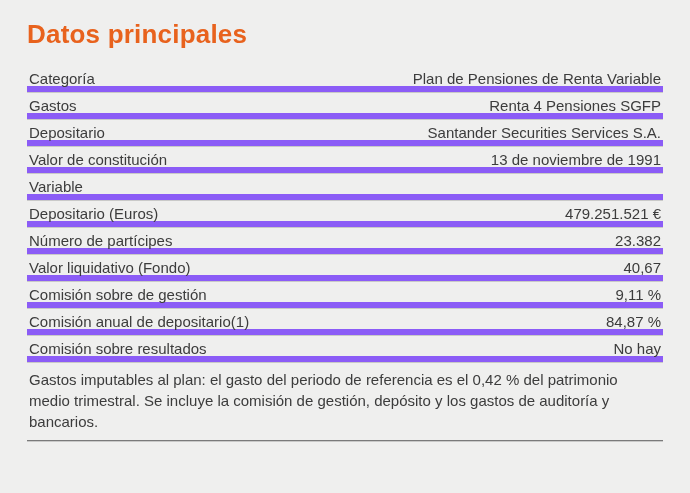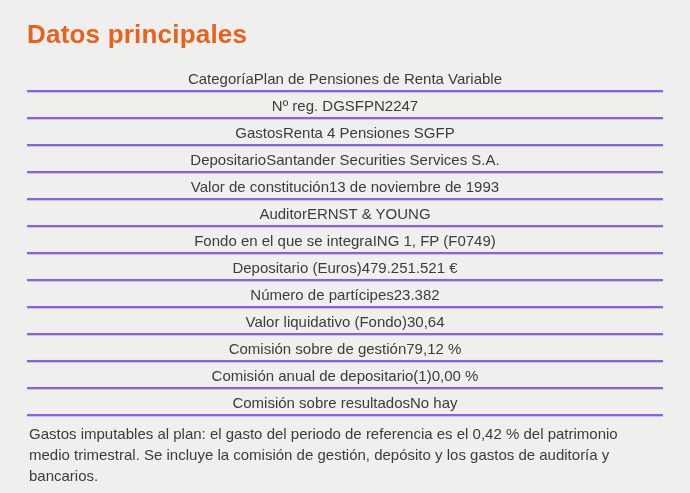--- a/index.html
+++ b/index.html
@@ -20,27 +20,27 @@
     font-size: 26px;
     font-weight: bold;
     letter-spacing: 0.2px;
     margin-bottom: 15px;
   }
   .data-table {
     width: 100%;
   }
   .data-row {
     display: flex;
-    justify-content: center;
+    justify-content: space-between;
     align-items: baseline;
     padding: 5px 2px 16px 2px;
     height: 27px;
     font-size: 15px;
     color: #3c3c3c;
-    border-bottom: 2px solid #8b5cf6;
+    border-bottom: 6px solid #8b5cf6;
     box-shadow: 0 1px 0 #c9c9c8;
   }
   .row-label {
     white-space: nowrap;
     text-align: left;
   }
   .row-value {
     white-space: nowrap;
     text-align: right;
   }
@@ -60,73 +60,64 @@
 
   <div class="page-title">Datos principales</div>
 
   <div class="data-table">
 
     <div class="data-row">
       <span class="row-label">Categoría</span>
       <span class="row-value">Plan de Pensiones de Renta Variable</span>
     </div>
 
-    <div class="data-row">
-      <span class="row-label">Nº reg. DGSFP</span>
-      <span class="row-value">N2247</span>
-    </div>
 
     <div class="data-row">
       <span class="row-label">Gastos</span>
       <span class="row-value">Renta 4 Pensiones SGFP</span>
     </div>
 
     <div class="data-row">
       <span class="row-label">Depositario</span>
       <span class="row-value">Santander Securities Services S.A.</span>
     </div>
 
     <div class="data-row">
       <span class="row-label">Valor de constitución</span>
-      <span class="row-value">13 de noviembre de 1993</span>
+      <span class="row-value">13 de noviembre de 1991</span>
     </div>
 
     <div class="data-row">
-      <span class="row-label">Auditor</span>
-      <span class="row-value">ERNST &amp; YOUNG</span>
+      <span class="row-label">Variable</span>
     </div>
 
-    <div class="data-row">
-      <span class="row-label">Fondo en el que se integra</span>
-      <span class="row-value">ING 1, FP (F0749)</span>
-    </div>
 
     <div class="data-row">
       <span class="row-label">Depositario (Euros)</span>
       <span class="row-value">479.251.521 €</span>
     </div>
 
     <div class="data-row">
       <span class="row-label">Número de partícipes</span>
       <span class="row-value">23.382</span>
     </div>
 
     <div class="data-row">
       <span class="row-label">Valor liquidativo (Fondo)</span>
-      <span class="row-value">30,64</span>
+      <span class="row-value">40,67</span>
     </div>
 
     <div class="data-row">
       <span class="row-label">Comisión sobre de gestión</span>
-      <span class="row-value">79,12 %</span>
+      <span class="row-value">9,11 %</span>
     </div>
 
     <div class="data-row">
       <span class="row-label">Comisión anual de depositario(1)</span>
-      <span class="row-value">0,00 %</span>
+      <span class="row-value">84,87 %</span>
     </div>
 
     <div class="data-row">
       <span class="row-label">Comisión sobre resultados</span>
       <span class="row-value">No hay</span>
     </div>
 
     <div class="footnote">Gastos imputables al plan: el gasto del periodo de referencia es el 0,42 % del patrimonio medio trimestral. Se incluye la comisión de gestión, depósito y los gastos de auditoría y bancarios.</div>
 
   </div>

